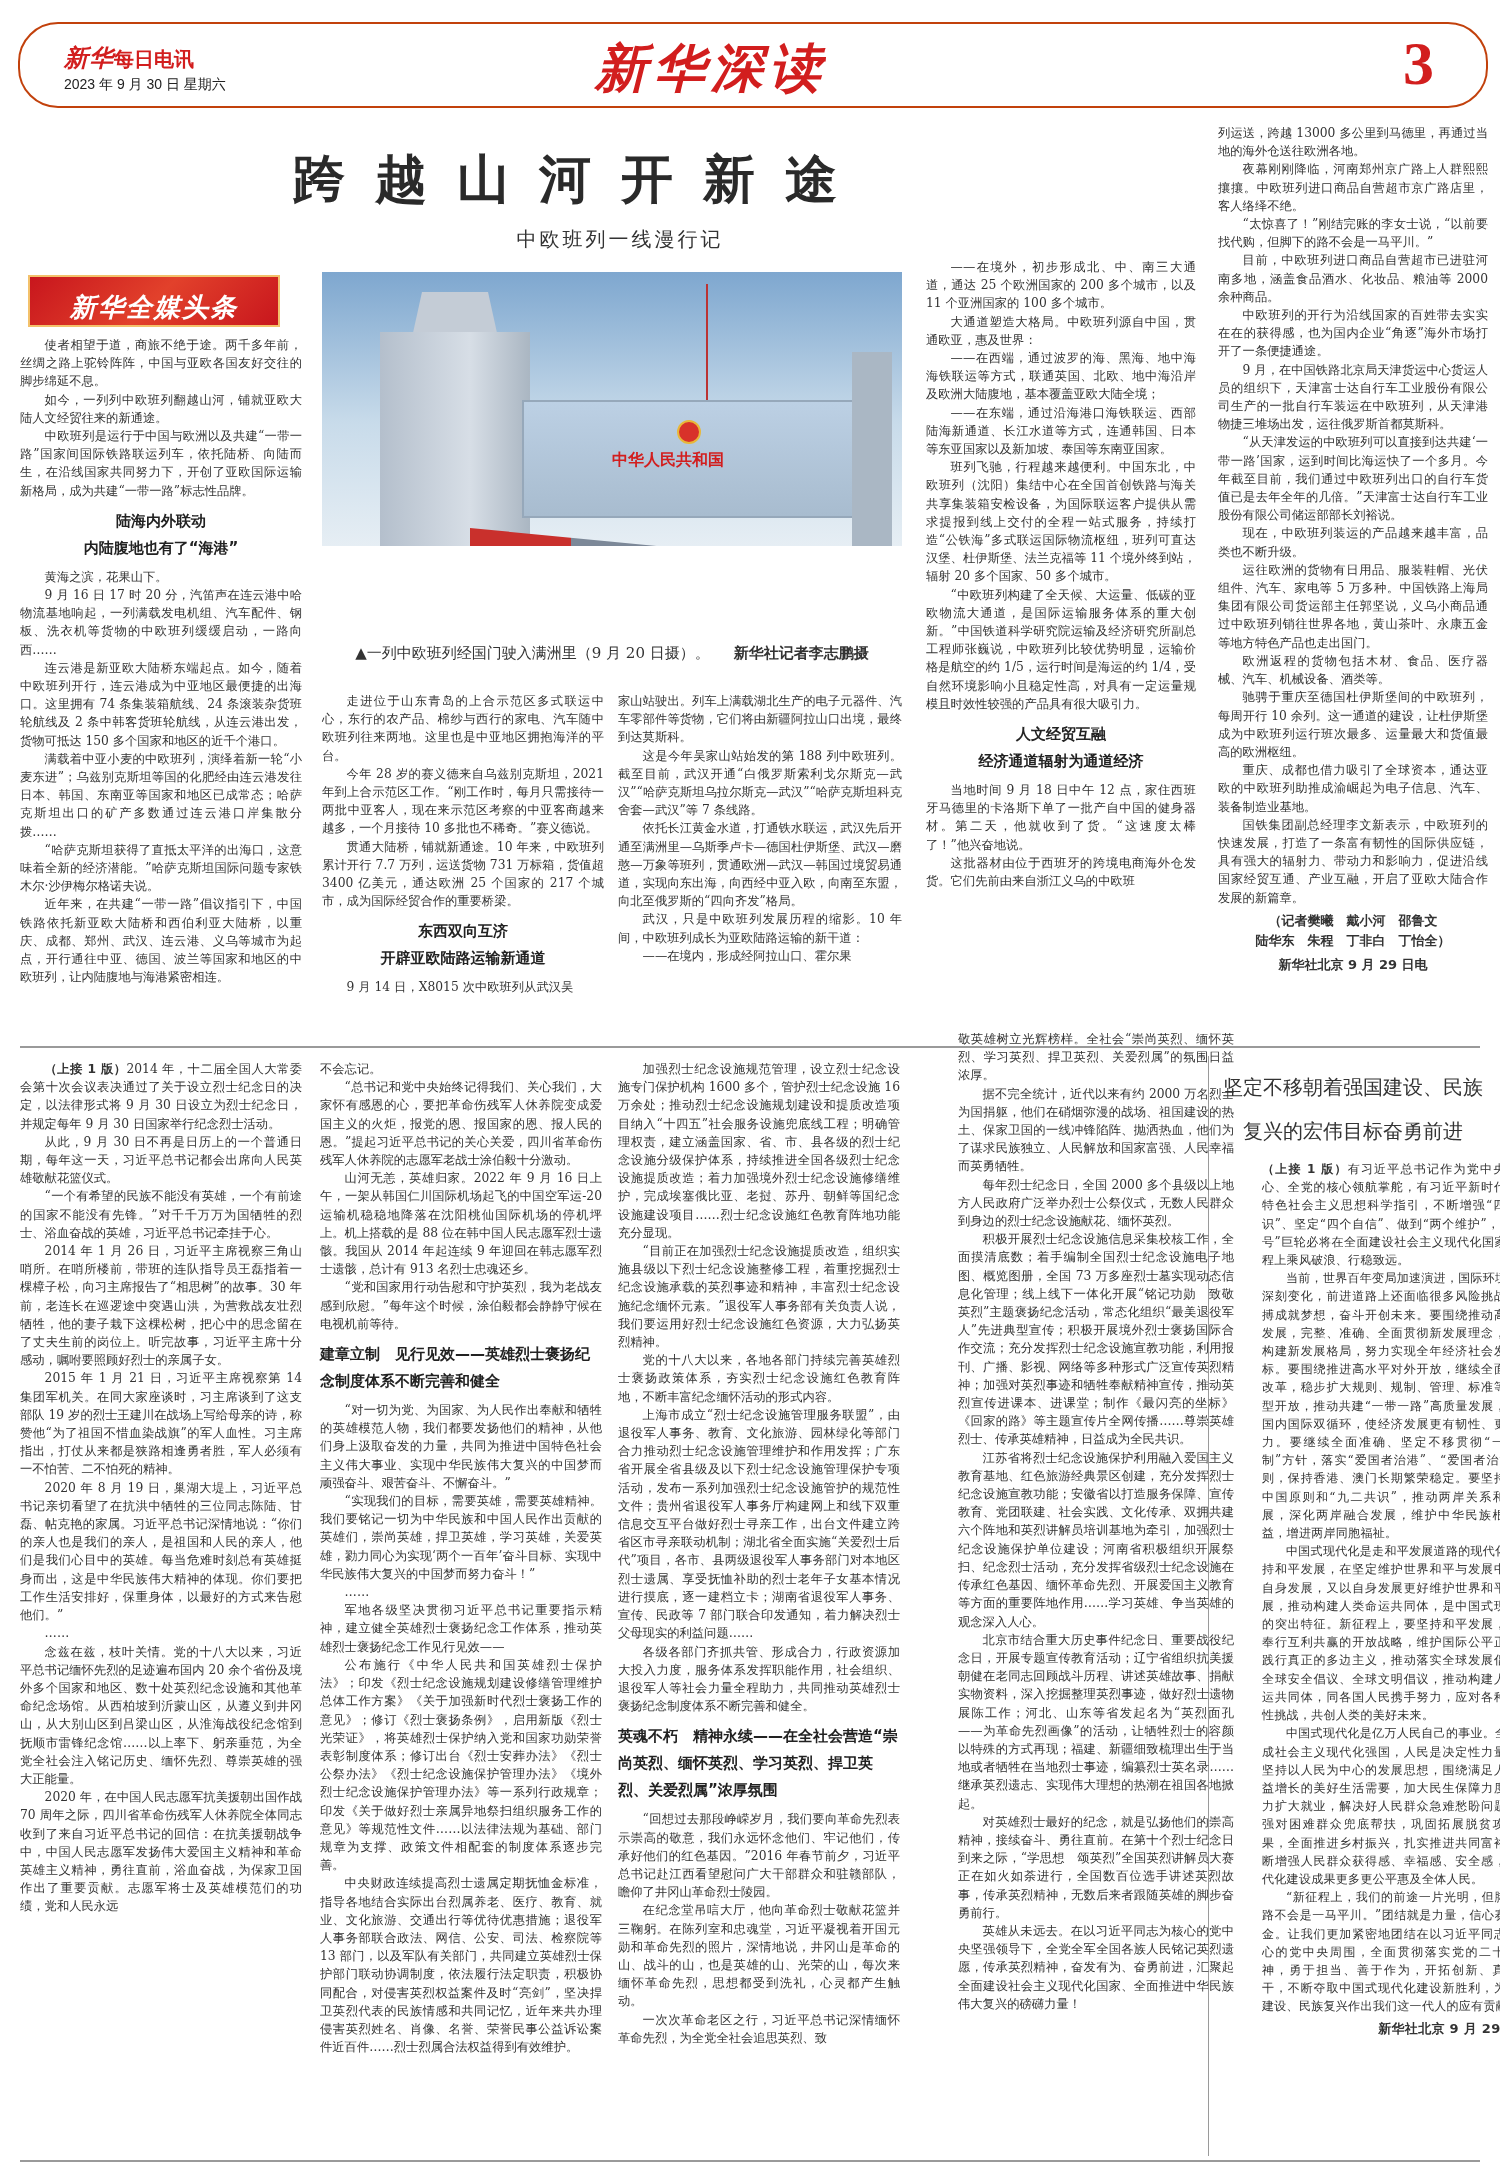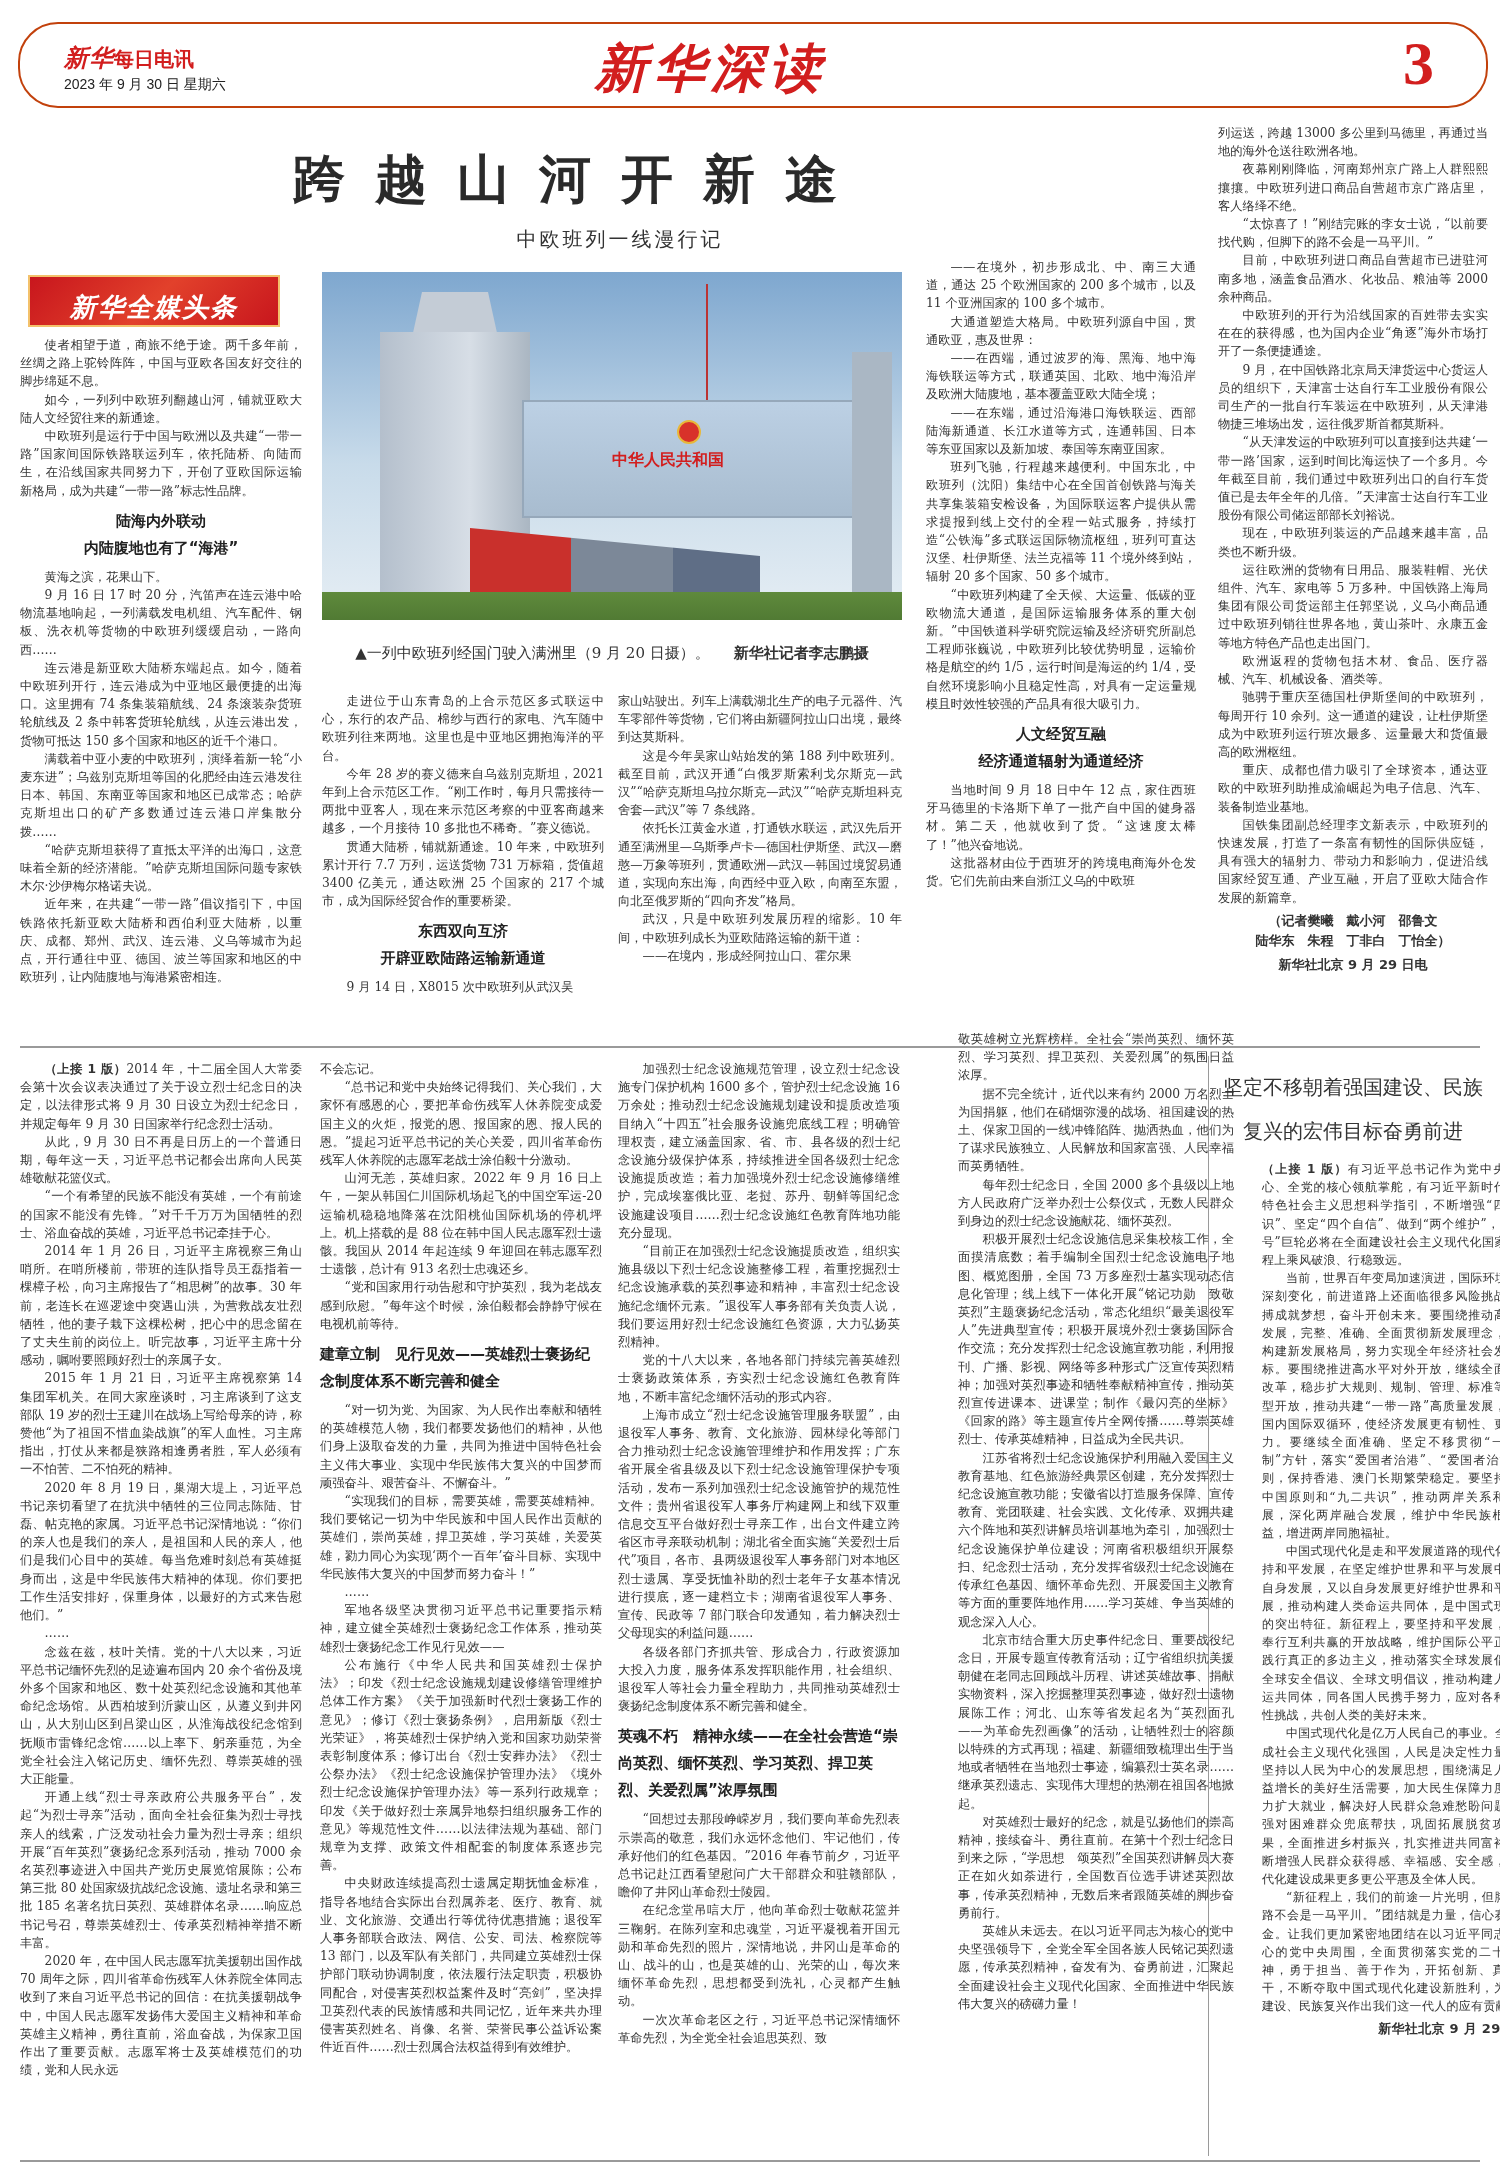--- a/index.html
+++ b/index.html
@@ -20,21 +20,21 @@
   .headline { position: absolute; left: 230px; top: 145px; width: 700px; text-align: center; font-size: 52px; font-weight: bold; letter-spacing: 30px; color: #2a2a2a; font-family: "DejaVu Serif", serif; }
   .subhead { position: absolute; left: 320px; top: 226px; width: 600px; text-align: center; font-size: 20px; letter-spacing: 3px; color: #333; font-family: "DejaVu Sans", sans-serif; }
 
   .banner {
     position: absolute; left: 28px; top: 275px; width: 252px; height: 52px;
     background: linear-gradient(135deg, #c8161d, #e2412b 50%, #c8161d);
     border: 2px solid #f3c16b; display: flex; align-items: flex-end; justify-content: center;
   }
   .banner span { color: #fff; font-size: 26px; font-weight: bold; font-style: italic; letter-spacing: 2px; font-family: "DejaVu Sans", sans-serif; }
 
-  .photo { position: absolute; left: 322px; top: 272px; width: 580px; height: 348px; overflow: hidden; background: linear-gradient(#7ea7cf, #c8dbea 55%, #e6eef4); }
+  .photo { position: absolute; left: 322px; top: 272px; width: 580px; height: 274px; overflow: hidden; background: linear-gradient(#7ea7cf, #c8dbea 55%, #e6eef4); }
   .photo .tower { position: absolute; left: 58px; top: 60px; width: 150px; height: 300px; background: linear-gradient(90deg, #b4bfcc, #d7dee6 60%, #aab6c2); }
   .photo .tower-top { position: absolute; left: 78px; top: 20px; width: 110px; height: 50px; background: #c4ccd6; clip-path: polygon(10% 100%, 20% 0, 80% 0, 90% 100%); }
   .photo .bridge { position: absolute; left: 200px; top: 128px; width: 340px; height: 118px; background: linear-gradient(#bcd0e4, #a8bccf); border: 2px solid #96a8ba; }
   .photo .pillar { position: absolute; left: 530px; top: 80px; width: 40px; height: 290px; background: #aab7c4; }
   .photo .flag { position: absolute; left: 384px; top: 12px; width: 2px; height: 118px; background: #b33; }
   .photo .sign { position: absolute; left: 290px; top: 178px; font-size: 16px; font-weight: bold; color: #d21e1e; font-family: "DejaVu Sans", sans-serif; }
   .photo .emblem { position: absolute; left: 355px; top: 148px; width: 24px; height: 24px; border-radius: 50%; background: #d8322a; border: 2px solid #e8b83a; }
   .photo .train { position: absolute; left: 148px; top: 248px; width: 290px; height: 80px; background: linear-gradient(90deg, #c9302c 0 35%, #7c8898 35% 70%, #5f6e86 70%); clip-path: polygon(0 10%, 100% 45%, 100% 100%, 0 100%); }
   .photo .trees { position: absolute; left: 0; top: 320px; width: 580px; height: 46px; background: linear-gradient(#5f8a3c, #48702e); }
   .caption { position: absolute; left: 322px; top: 644px; width: 580px; text-align: center; font-size: 15px; color: #333; }
@@ -153,21 +153,20 @@
 
 <div class="col" style="left:20px; top:1060px; width:282px;">
   <p><span class="lead">（上接 1 版）</span><span>2014 年，十二届全国人大常委会第十次会议表决通过了关于设立烈士纪念日的决定，以法律形式将 9 月 30 日设立为烈士纪念日，并规定每年 9 月 30 日国家举行纪念烈士活动。</span></p>
   <p>从此，9 月 30 日不再是日历上的一个普通日期，每年这一天，习近平总书记都会出席向人民英雄敬献花篮仪式。</p>
   <p>“一个有希望的民族不能没有英雄，一个有前途的国家不能没有先锋。”对千千万万为国牺牲的烈士、浴血奋战的英雄，习近平总书记牵挂于心。</p>
   <p>2014 年 1 月 26 日，习近平主席视察三角山哨所。在哨所楼前，带班的连队指导员王磊指着一棵樟子松，向习主席报告了“相思树”的故事。30 年前，老连长在巡逻途中突遇山洪，为营救战友壮烈牺牲，他的妻子栽下这棵松树，把心中的思念留在了丈夫生前的岗位上。听完故事，习近平主席十分感动，嘱咐要照顾好烈士的亲属子女。</p>
   <p>2015 年 1 月 21 日，习近平主席视察第 14 集团军机关。在同大家座谈时，习主席谈到了这支部队 19 岁的烈士王建川在战场上写给母亲的诗，称赞他“为了祖国不惜血染战旗”的军人血性。习主席指出，打仗从来都是狭路相逢勇者胜，军人必须有一不怕苦、二不怕死的精神。</p>
   <p>2020 年 8 月 19 日，巢湖大堤上，习近平总书记亲切看望了在抗洪中牺牲的三位同志陈陆、甘磊、帖克艳的家属。习近平总书记深情地说：“你们的亲人也是我们的亲人，是祖国和人民的亲人，他们是我们心目中的英雄。每当危难时刻总有英雄挺身而出，这是中华民族伟大精神的体现。你们要把工作生活安排好，保重身体，以最好的方式来告慰他们。”</p>
   <p>……</p>
   <p>念兹在兹，枝叶关情。党的十八大以来，习近平总书记缅怀先烈的足迹遍布国内 20 余个省份及境外多个国家和地区、数十处英烈纪念设施和其他革命纪念场馆。从西柏坡到沂蒙山区，从遵义到井冈山，从大别山区到吕梁山区，从淮海战役纪念馆到抚顺市雷锋纪念馆……以上率下、躬亲垂范，为全党全社会注入铭记历史、缅怀先烈、尊崇英雄的强大正能量。</p>
-  <p>开通上线“烈士寻亲政府公共服务平台”，发起“为烈士寻亲”活动，面向全社会征集为烈士寻找亲人的线索，广泛发动社会力量为烈士寻亲；组织开展“百年英烈”褒扬纪念系列活动，推动 7000 余名英烈事迹进入中国共产党历史展览馆展陈；公布第三批 80 处国家级抗战纪念设施、遗址名录和第三批 185 名著名抗日英烈、英雄群体名录……响应总书记号召，尊崇英雄烈士、传承英烈精神举措不断丰富。</p>
   <p>2020 年，在中国人民志愿军抗美援朝出国作战 70 周年之际，四川省革命伤残军人休养院全体同志收到了来自习近平总书记的回信：在抗美援朝战争中，中国人民志愿军发扬伟大爱国主义精神和革命英雄主义精神，勇往直前，浴血奋战，为保家卫国作出了重要贡献。志愿军将士及英雄模范们的功绩，党和人民永远</p>
 </div>
 
 <div class="col" style="left:320px; top:1060px; width:282px;">
   <p class="noindent">不会忘记。</p>
   <p>“总书记和党中央始终记得我们、关心我们，大家怀有感恩的心，要把革命伤残军人休养院变成爱国主义的火炬，报党的恩、报国家的恩、报人民的恩。”提起习近平总书记的关心关爱，四川省革命伤残军人休养院的志愿军老战士涂伯毅十分激动。</p>
   <p>山河无恙，英雄归家。2022 年 9 月 16 日上午，一架从韩国仁川国际机场起飞的中国空军运-20 运输机稳稳地降落在沈阳桃仙国际机场的停机坪上。机上搭载的是 88 位在韩中国人民志愿军烈士遗骸。我国从 2014 年起连续 9 年迎回在韩志愿军烈士遗骸，总计有 913 名烈士忠魂还乡。</p>
   <p>“党和国家用行动告慰和守护英烈，我为老战友感到欣慰。”每年这个时候，涂伯毅都会静静守候在电视机前等待。</p>
   <h3 class="left">建章立制　见行见效——英雄烈士褒扬纪念制度体系不断完善和健全</h3>
   <p>“对一切为党、为国家、为人民作出奉献和牺牲的英雄模范人物，我们都要发扬他们的精神，从他们身上汲取奋发的力量，共同为推进中国特色社会主义伟大事业、实现中华民族伟大复兴的中国梦而顽强奋斗、艰苦奋斗、不懈奋斗。”</p>

